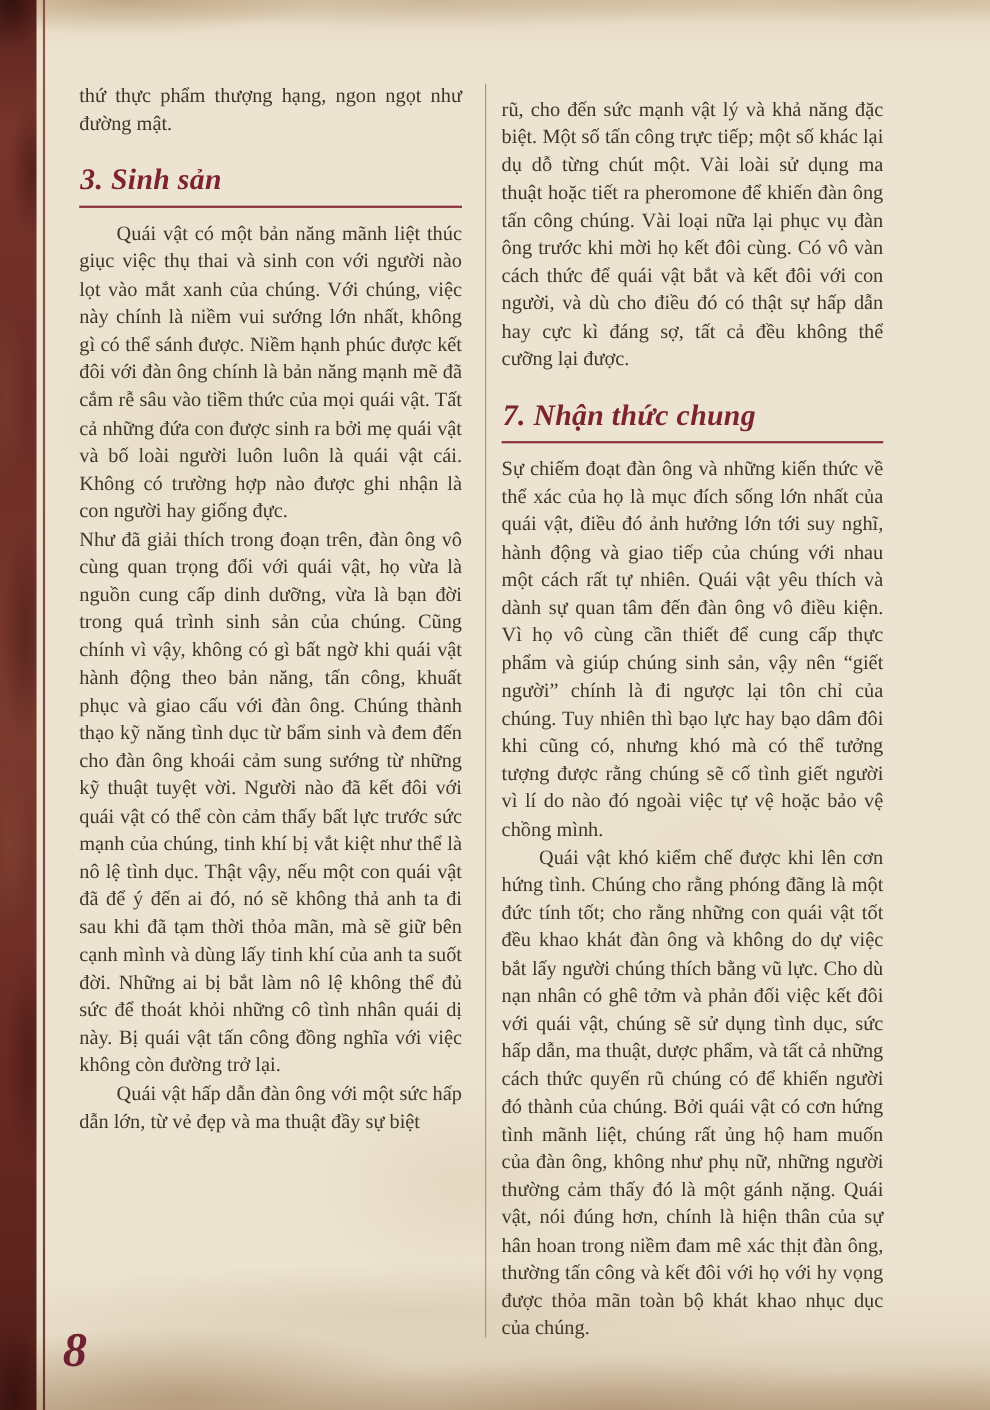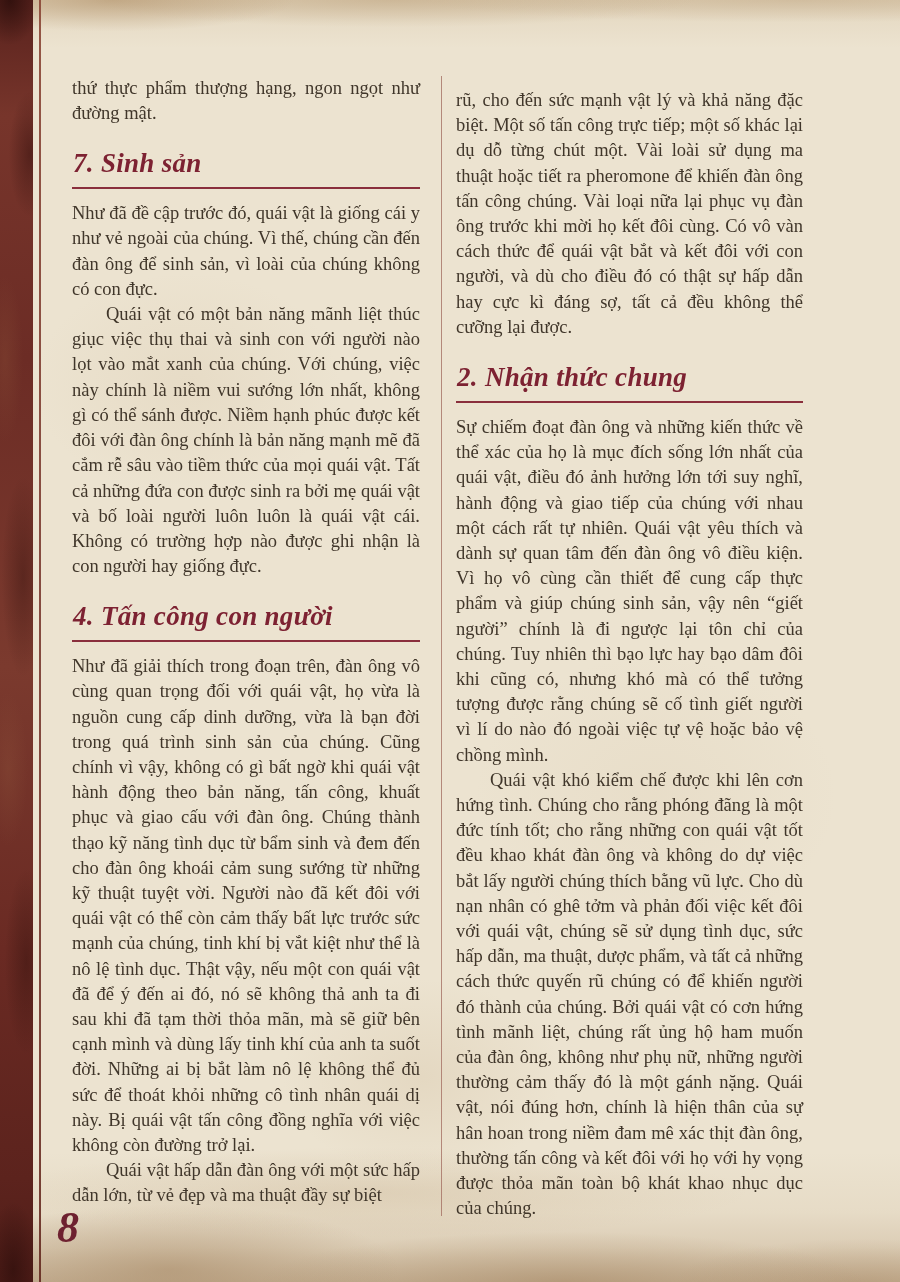--- a/index.html
+++ b/index.html
@@ -81,29 +81,27 @@
 <body>
 
 <div class="page">
 
   <div class="border-left"></div>
   <div class="border-line"></div>
   <div class="divider"></div>
 
   <div class="column column-left">
     <p>thứ thực phẩm thượng hạng, ngon ngọt như đường mật.</p>
-    <h2>7. Sinh sản</h2>
-    <p>Như đã đề cập trước đó, quái vật là giống cái y như vẻ ngoài của chúng. Vì thế, chúng cần đến đàn ông để sinh sản, vì loài của chúng không có con đực.</p>
+    <h2>3. Sinh sản</h2>
     <p class="indent">Quái vật có một bản năng mãnh liệt thúc giục việc thụ thai và sinh con với người nào lọt vào mắt xanh của chúng. Với chúng, việc này chính là niềm vui sướng lớn nhất, không gì có thể sánh được. Niềm hạnh phúc được kết đôi với đàn ông chính là bản năng mạnh mẽ đã cắm rễ sâu vào tiềm thức của mọi quái vật. Tất cả những đứa con được sinh ra bởi mẹ quái vật và bố loài người luôn luôn là quái vật cái. Không có trường hợp nào được ghi nhận là con người hay giống đực.</p>
-    <h2>4. Tấn công con người</h2>
     <p>Như đã giải thích trong đoạn trên, đàn ông vô cùng quan trọng đối với quái vật, họ vừa là nguồn cung cấp dinh dưỡng, vừa là bạn đời trong quá trình sinh sản của chúng. Cũng chính vì vậy, không có gì bất ngờ khi quái vật hành động theo bản năng, tấn công, khuất phục và giao cấu với đàn ông. Chúng thành thạo kỹ năng tình dục từ bẩm sinh và đem đến cho đàn ông khoái cảm sung sướng từ những kỹ thuật tuyệt vời. Người nào đã kết đôi với quái vật có thể còn cảm thấy bất lực trước sức mạnh của chúng, tinh khí bị vắt kiệt như thể là nô lệ tình dục. Thật vậy, nếu một con quái vật đã để ý đến ai đó, nó sẽ không thả anh ta đi sau khi đã tạm thời thỏa mãn, mà sẽ giữ bên cạnh mình và dùng lấy tinh khí của anh ta suốt đời. Những ai bị bắt làm nô lệ không thể đủ sức để thoát khỏi những cô tình nhân quái dị này. Bị quái vật tấn công đồng nghĩa với việc không còn đường trở lại.</p>
     <p class="indent">Quái vật hấp dẫn đàn ông với một sức hấp dẫn lớn, từ vẻ đẹp và ma thuật đầy sự biệt</p>
   </div>
 
   <div class="column column-right">
     <p>rũ, cho đến sức mạnh vật lý và khả năng đặc biệt. Một số tấn công trực tiếp; một số khác lại dụ dỗ từng chút một. Vài loài sử dụng ma thuật hoặc tiết ra pheromone để khiến đàn ông tấn công chúng. Vài loại nữa lại phục vụ đàn ông trước khi mời họ kết đôi cùng. Có vô vàn cách thức để quái vật bắt và kết đôi với con người, và dù cho điều đó có thật sự hấp dẫn hay cực kì đáng sợ, tất cả đều không thể cưỡng lại được.</p>
-    <h2>2. Nhận thức chung</h2>
+    <h2>7. Nhận thức chung</h2>
     <p>Sự chiếm đoạt đàn ông và những kiến thức về thể xác của họ là mục đích sống lớn nhất của quái vật, điều đó ảnh hưởng lớn tới suy nghĩ, hành động và giao tiếp của chúng với nhau một cách rất tự nhiên. Quái vật yêu thích và dành sự quan tâm đến đàn ông vô điều kiện. Vì họ vô cùng cần thiết để cung cấp thực phẩm và giúp chúng sinh sản, vậy nên “giết người” chính là đi ngược lại tôn chỉ của chúng. Tuy nhiên thì bạo lực hay bạo dâm đôi khi cũng có, nhưng khó mà có thể tưởng tượng được rằng chúng sẽ cố tình giết người vì lí do nào đó ngoài việc tự vệ hoặc bảo vệ chồng mình.</p>
     <p class="indent">Quái vật khó kiểm chế được khi lên cơn hứng tình. Chúng cho rằng phóng đãng là một đức tính tốt; cho rằng những con quái vật tốt đều khao khát đàn ông và không do dự việc bắt lấy người chúng thích bằng vũ lực. Cho dù nạn nhân có ghê tởm và phản đối việc kết đôi với quái vật, chúng sẽ sử dụng tình dục, sức hấp dẫn, ma thuật, dược phẩm, và tất cả những cách thức quyến rũ chúng có để khiến người đó thành của chúng. Bởi quái vật có cơn hứng tình mãnh liệt, chúng rất ủng hộ ham muốn của đàn ông, không như phụ nữ, những người thường cảm thấy đó là một gánh nặng. Quái vật, nói đúng hơn, chính là hiện thân của sự hân hoan trong niềm đam mê xác thịt đàn ông, thường tấn công và kết đôi với họ với hy vọng được thỏa mãn toàn bộ khát khao nhục dục của chúng.</p>
   </div>
 
   <div class="page-number">8</div>
 </div>
 
 </body></html>

